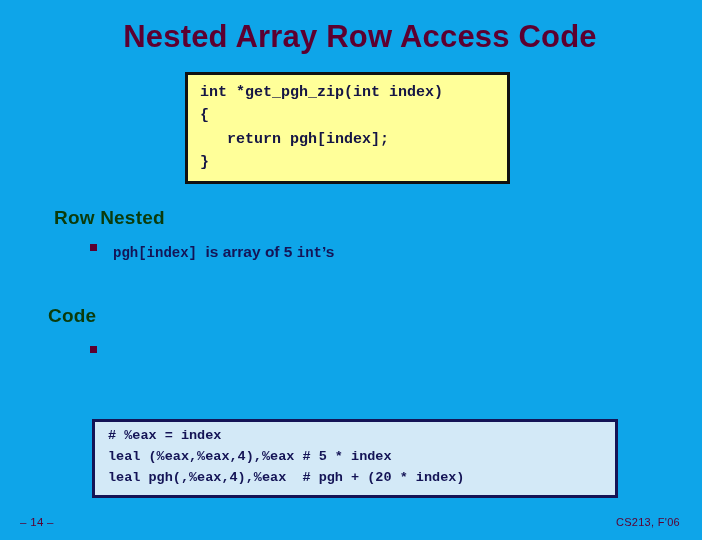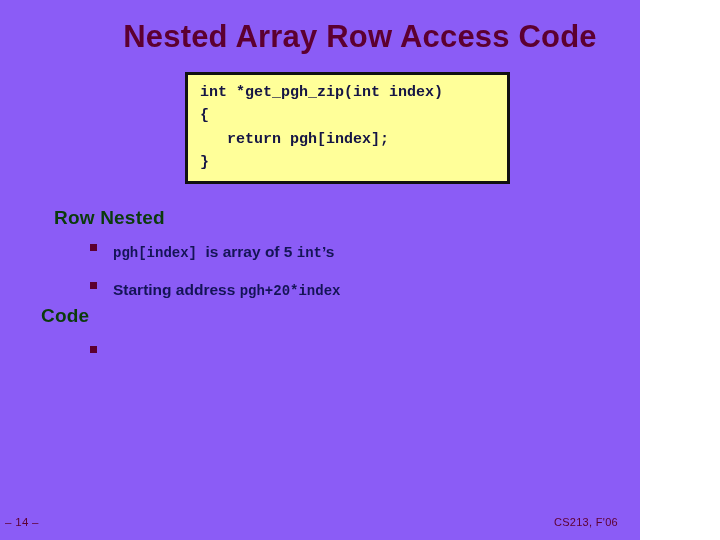--- a/index.html
+++ b/index.html
@@ -9,23 +9,23 @@
   }
   body {
     width: 720px;
     height: 540px;
     background: #ffffff;
     font-family: "Liberation Sans", sans-serif;
     overflow: hidden;
   }
   .slide {
     position: relative;
-    width: 640px;
+    width: 702px;
     height: 540px;
-    background: #8b5cf6;
+    background: #0ea5e9;
   }
 
   
   .slide-title {
     position: absolute;
     left: 0;
     top: 20px;
     width: 720px;
     text-align: center;
     font-size: 31px;
@@ -58,21 +58,21 @@
 
   
   .section-head {
     position: absolute;
     font-size: 19px;
     font-weight: bold;
     color: #0b3b0b;
     letter-spacing: 0.2px;
   }
   #head-row-vector { left: 54px; top: 207px; }
-  #head-code       { left: 41px; top: 305px; }
+  #head-code       { left: 48px; top: 305px; }
 
   
   .bullet-list {
     position: absolute;
     left: 88px;
     width: 600px;
   }
   #list-row-vector { top: 236px; }
   #list-code       { top: 338px; }
 
@@ -123,21 +123,21 @@
     font-size: 13.5px;
     font-weight: bold;
     line-height: 1.55;
     color: #141456;
     white-space: pre;
   }
 
   
   .footer-left {
     position: absolute;
-    left: 5px;
+    left: 20px;
     bottom: 12px;
     font-size: 11.5px;
     color: #5c0030;
     letter-spacing: 0.3px;
   }
   .footer-right {
     position: absolute;
     right: 22px;
     bottom: 12px;
     font-size: 11px;
@@ -156,27 +156,31 @@
     <pre>int *get_pgh_zip(int index)
 {
    return pgh[index];
 }</pre>
   </div>
 
   <div class="section-head" id="head-row-vector">Row Nested</div>
 
   <div class="bullet-list" id="list-row-vector">
       <div class="bullet-row"><span class="bullet-marker"></span><span class="bmono">pgh[index] </span><span class="btext">is array of 5 </span><span class="bmono">int</span><span class="btext">’s</span></div>
-      <div class="bullet-row"><span class="bullet-marker"></span><span class="btext">Starting address </span><span class="bmono">pgh+20*index</span></div>
     </div>
 
   <div class="section-head" id="head-code">Code</div>
 
   <div class="bullet-list" id="list-code">
       <div class="bullet-row"><span class="bullet-marker"></span></div>
     </div>
 
+  <div class="asm-box">
+    <pre># %eax = index
+leal (%eax,%eax,4),%eax # 5 * index
+leal pgh(,%eax,4),%eax  # pgh + (20 * index)</pre>
+  </div>
 
   <div class="footer-left">– 14 –</div>
 
   <div class="footer-right">CS213, F'06</div>
 
 </div>
 
 </body></html>

